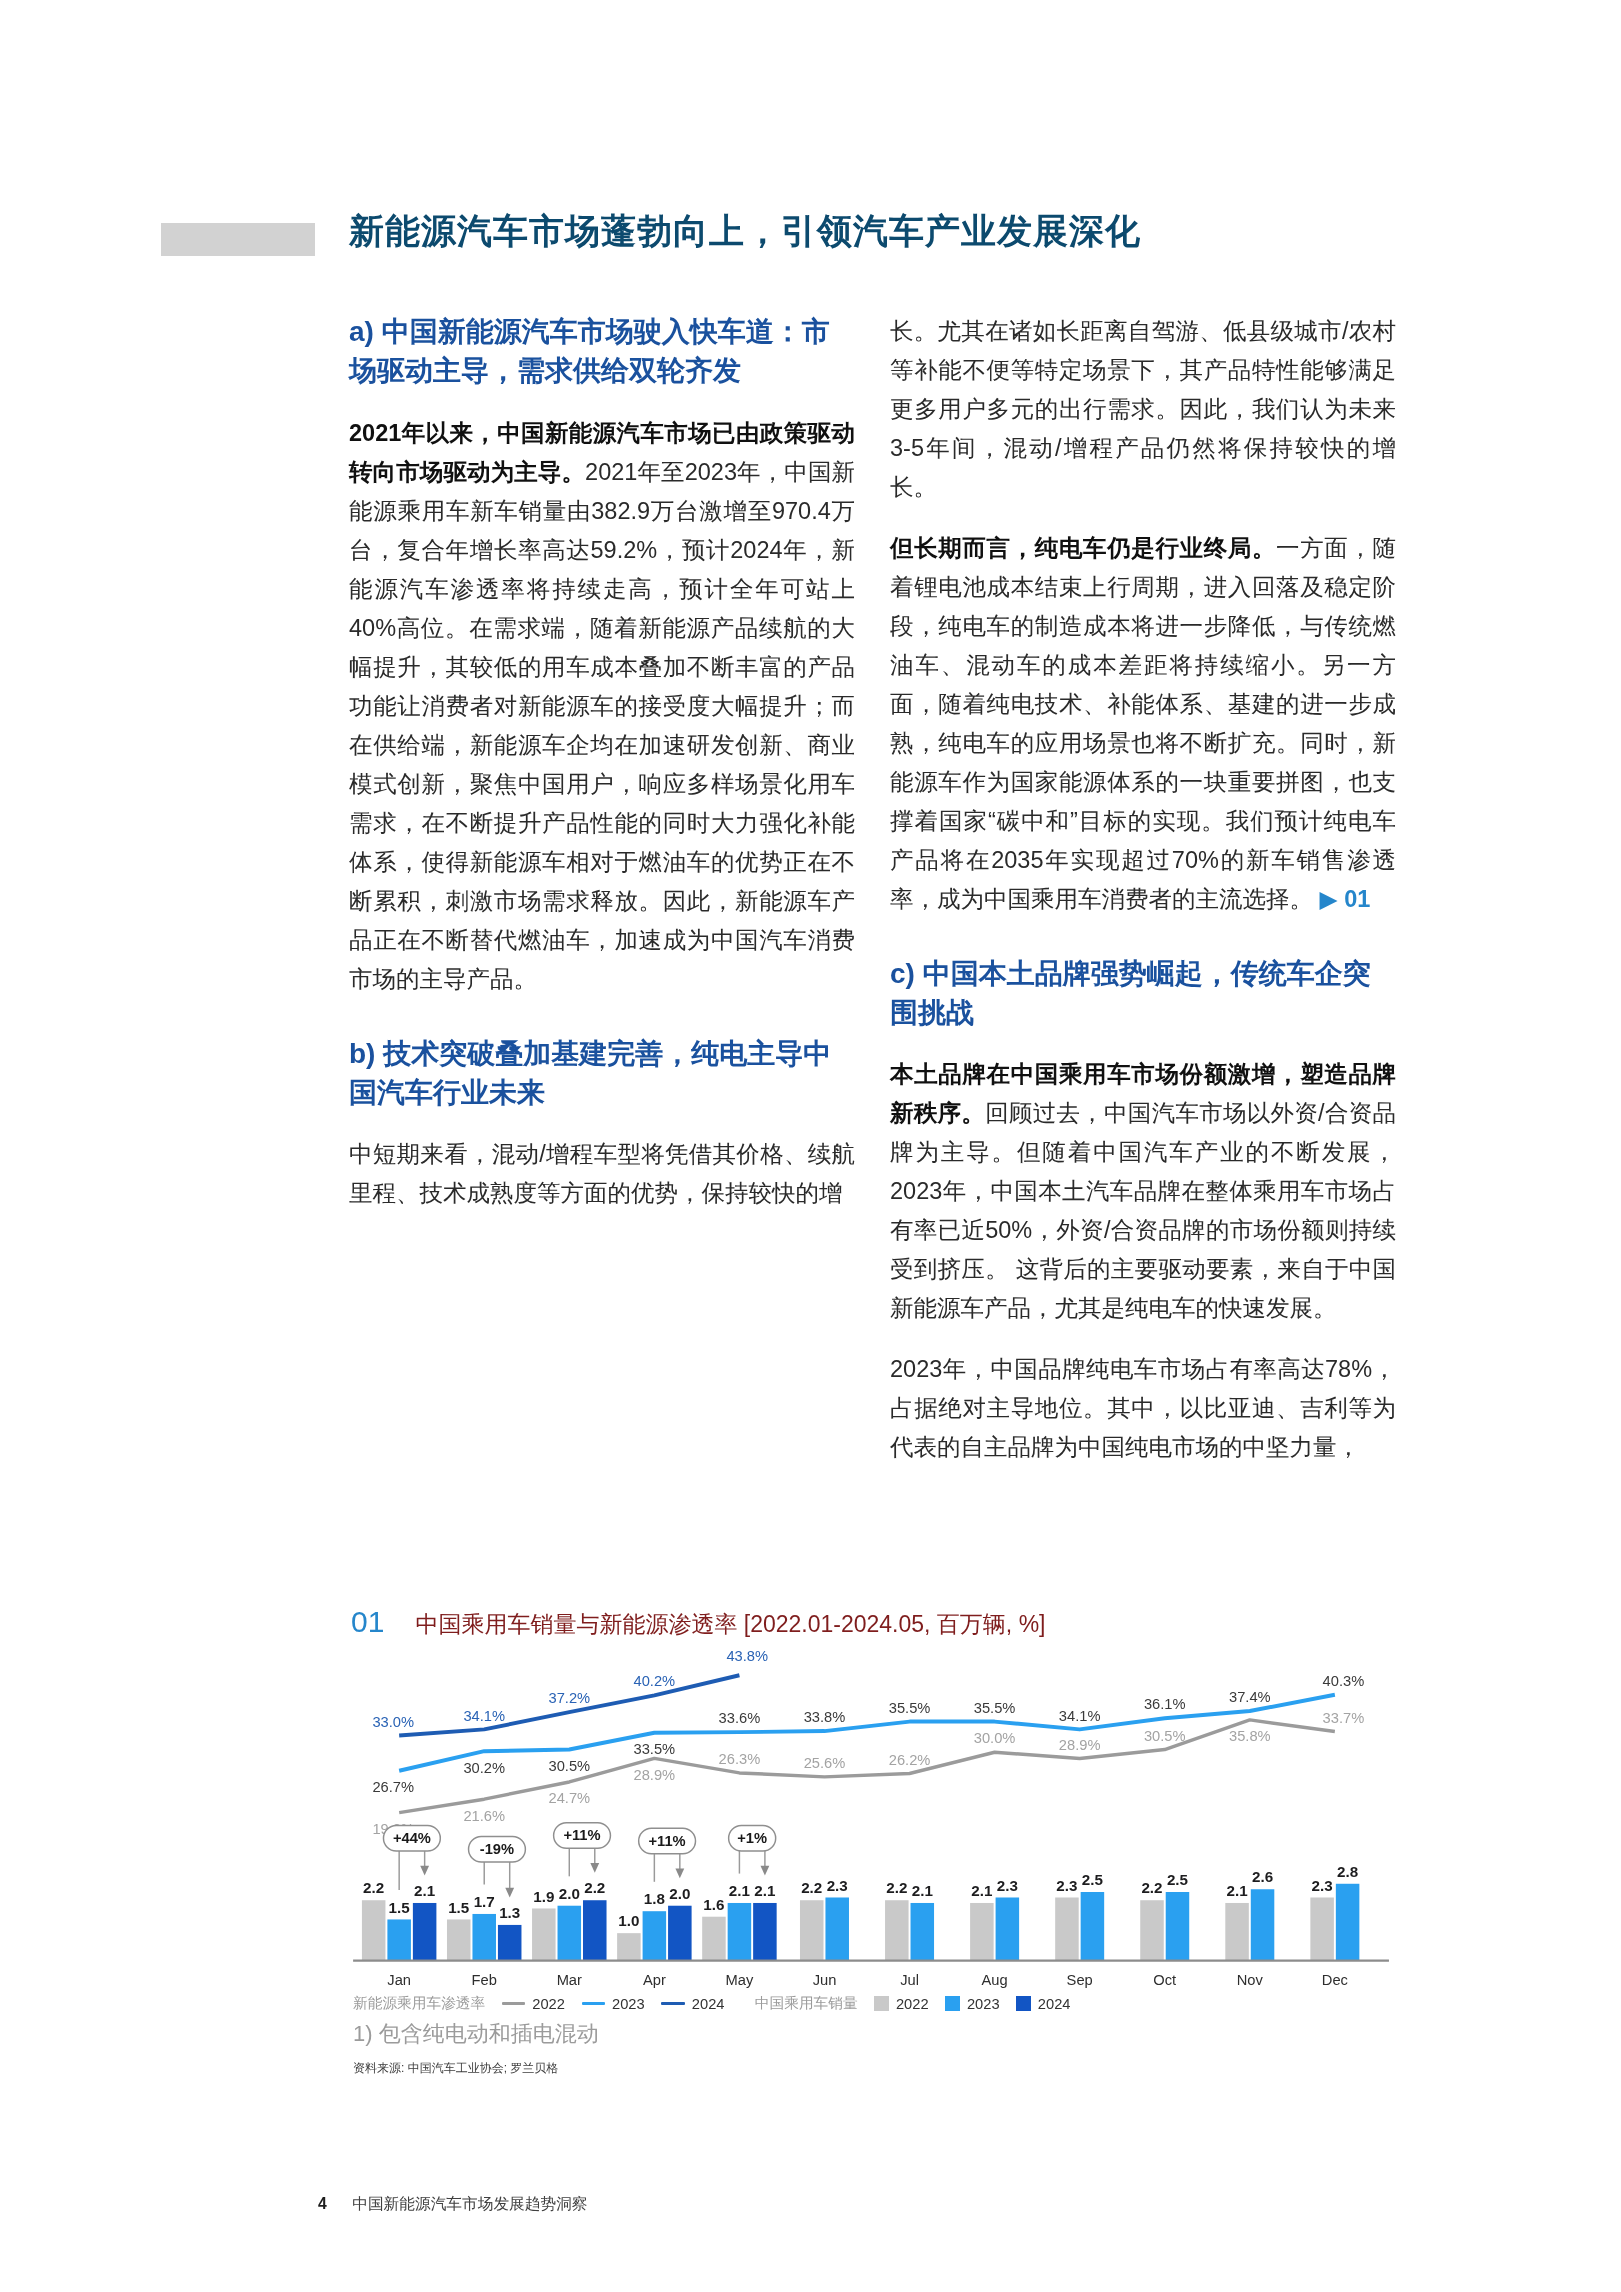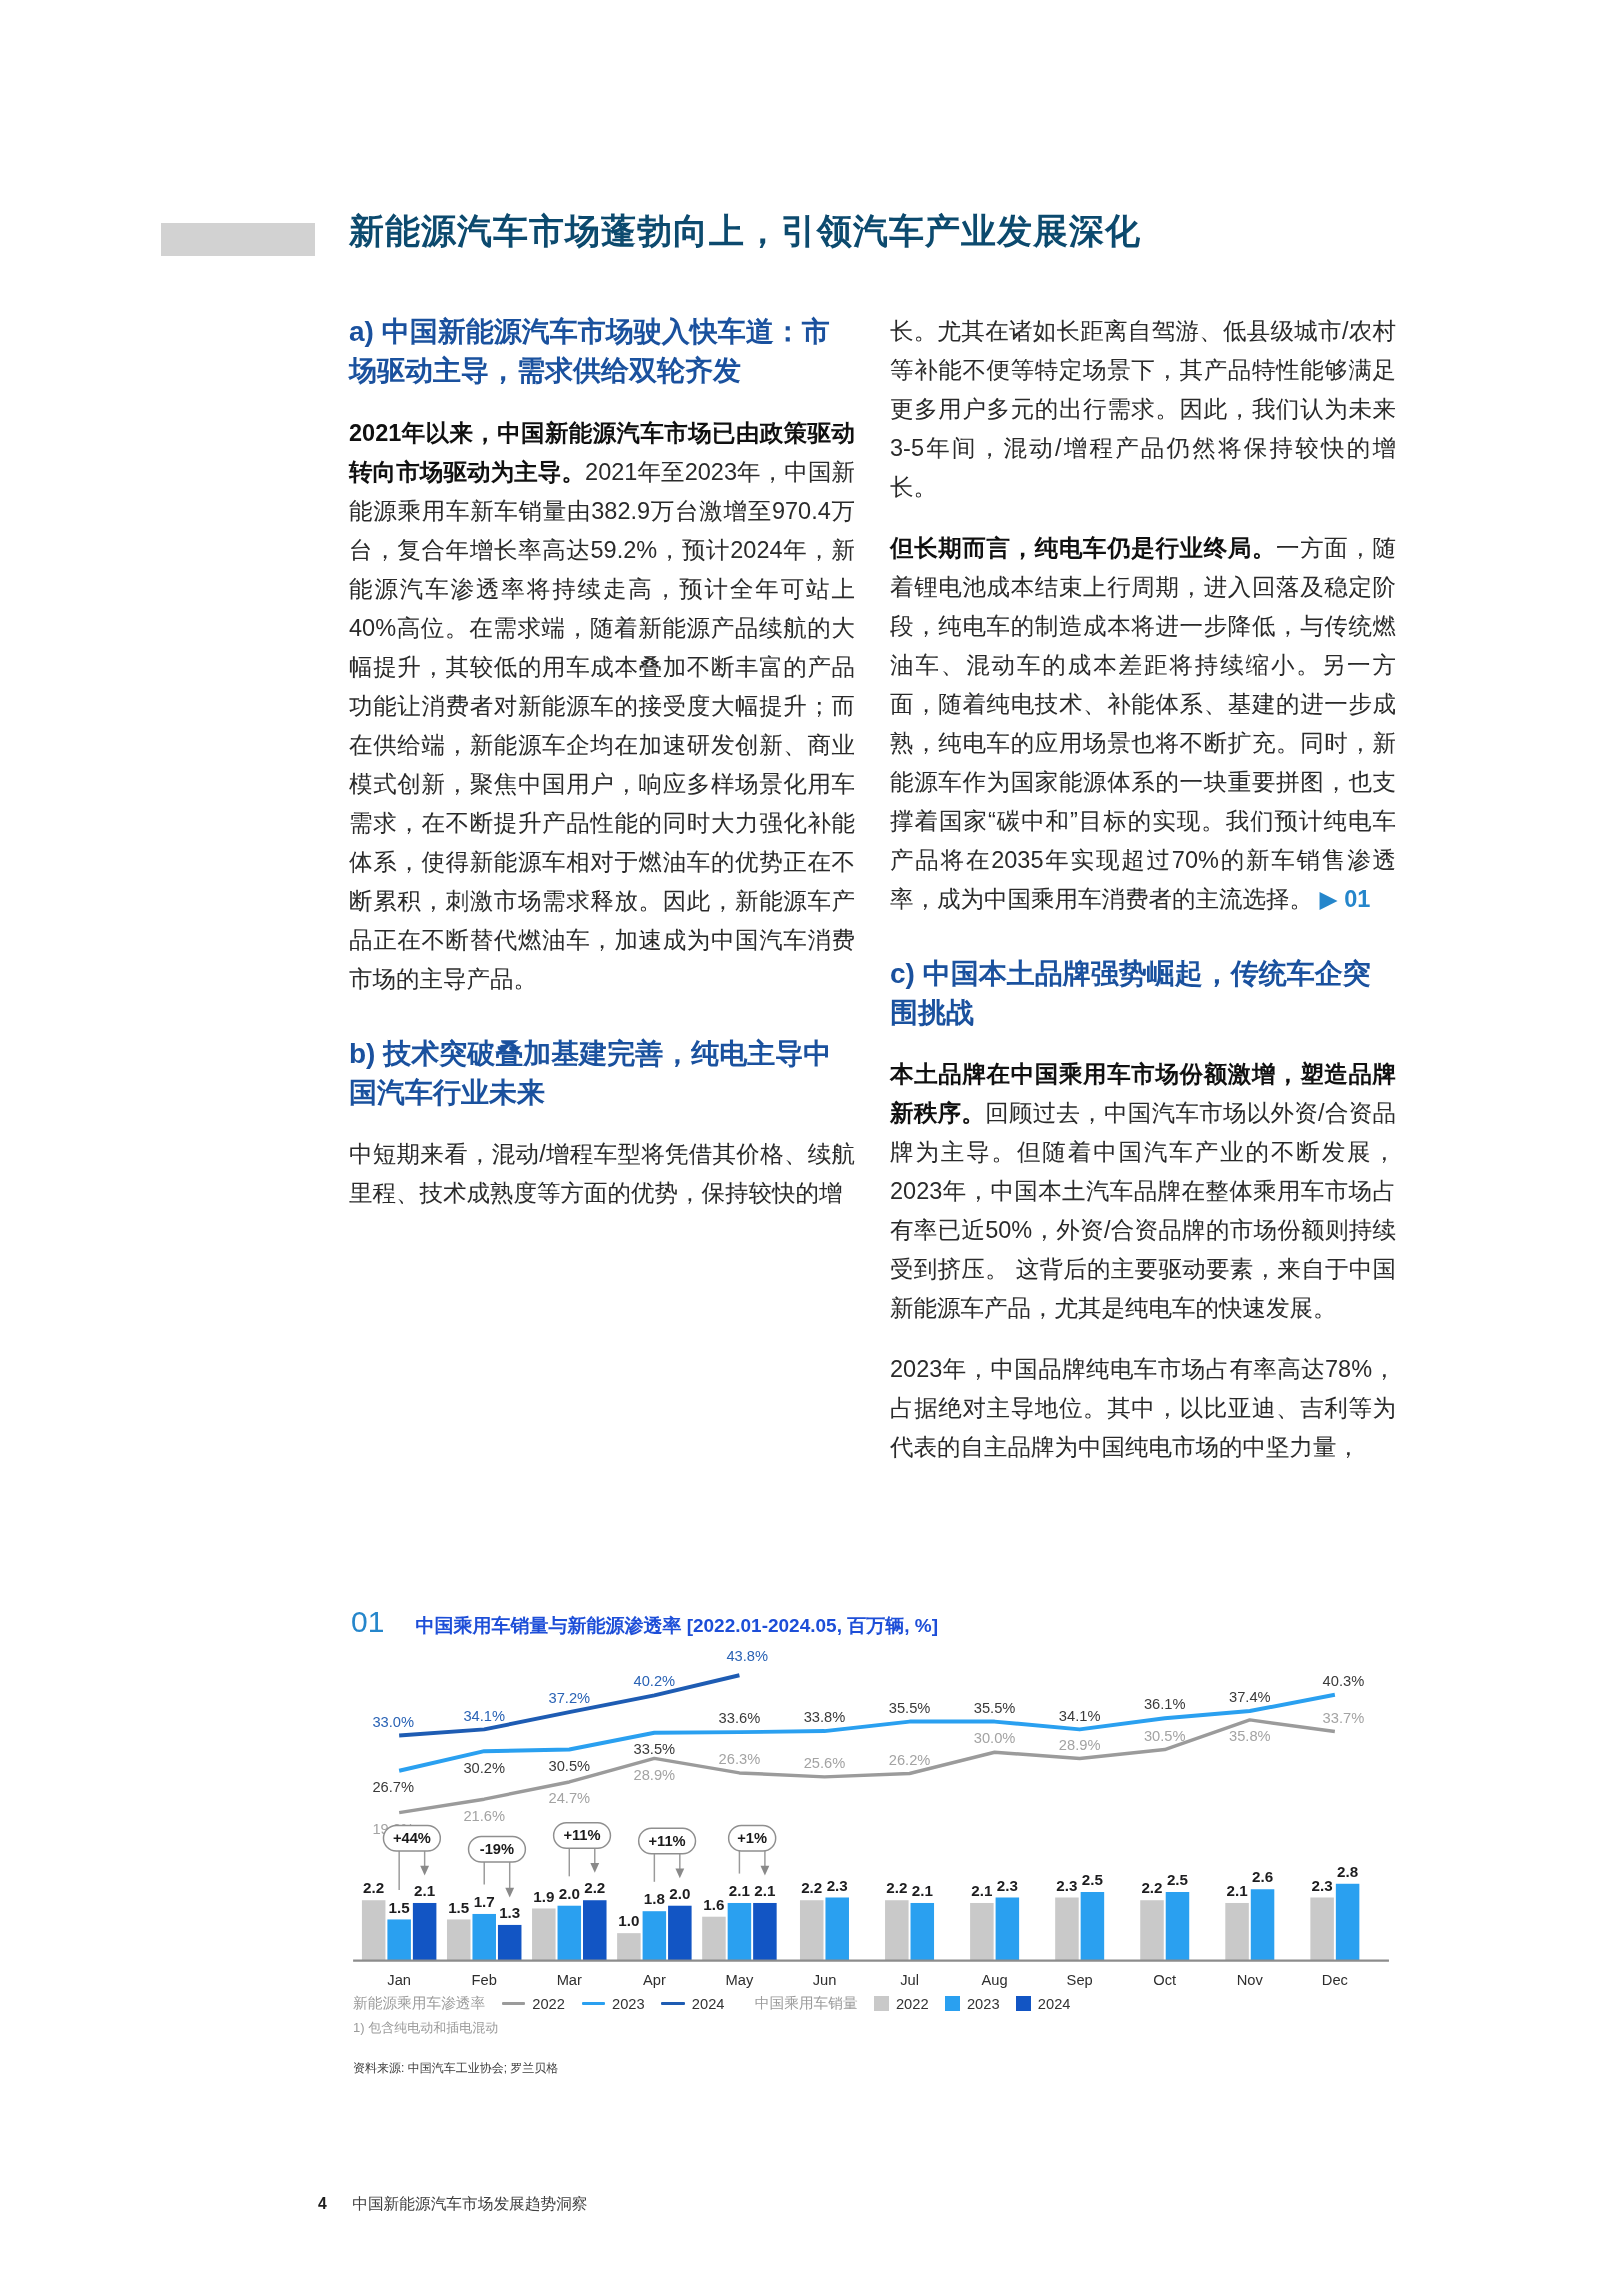--- a/index.html
+++ b/index.html
@@ -14,34 +14,34 @@
   .col{width:506px;text-align:justify;}
   .sec-heading{color:#1a519e;font-size:28px;line-height:39px;margin:0 0 23.5px 0;font-weight:700;text-align:left;}
   .sec-heading.gap-top{margin-top:35px;}
   p.bodytext{font-size:23.5px;line-height:39px;margin:0 0 21.6px 0;color:#2a2a2a;}
   p.bodytext.tight{margin-bottom:0;}
   p.bodytext strong{color:#101010;}
   .ref{color:#2586cb;font-weight:700;white-space:nowrap;}
 
   .chart-head{position:absolute;left:351px;top:1605px;display:flex;gap:31px;align-items:baseline;}
   .chart-index{color:#2586cb;font-weight:400;font-size:30px;}
-  .chart-title{font-weight:700;font-size:19px;color:#1d4ed8;}
+  .chart-title{font-weight:400;font-size:23px;color:#7f1d1d;}
 
   .chart-svg-wrap{position:absolute;left:353px;top:1647px;width:1039px;height:343px;}
   .chart-svg-wrap svg{font-family:inherit;display:block;}
 
   .legend{position:absolute;left:353px;top:1994px;display:flex;align-items:center;gap:16.7px;
           font-size:14.7px;color:#333;}
   .legend .cap{color:#9b9b9b;}
   .legend .item{display:flex;align-items:center;gap:6.9px;justify-content:flex-end;}
   .lswatch{display:inline-block;width:23.5px;height:3.9px;border-radius:1px;}
   .bswatch{display:inline-block;width:14.7px;height:14.7px;}
   .legend .grp-gap{margin-left:13.7px;}
 
-  .footnote{position:absolute;left:353px;top:2019px;font-size:13px;color:#9b9b9b;}
+  .footnote{position:absolute;left:353px;top:2019px;font-size:22px;color:#9b9b9b;}
   .source{position:absolute;left:353px;top:2060px;font-size:12px;color:#3d3d3d;}
 
   .footer{position:absolute;left:318px;top:2194px;display:flex;gap:25.5px;align-items:baseline;font-size:15.7px;}
   .footer .num{font-weight:700;color:#1d1d1d;}
   .footer .txt{color:#404040;}
 </style>
 </head>
 <body>
 
 <div class="page">

